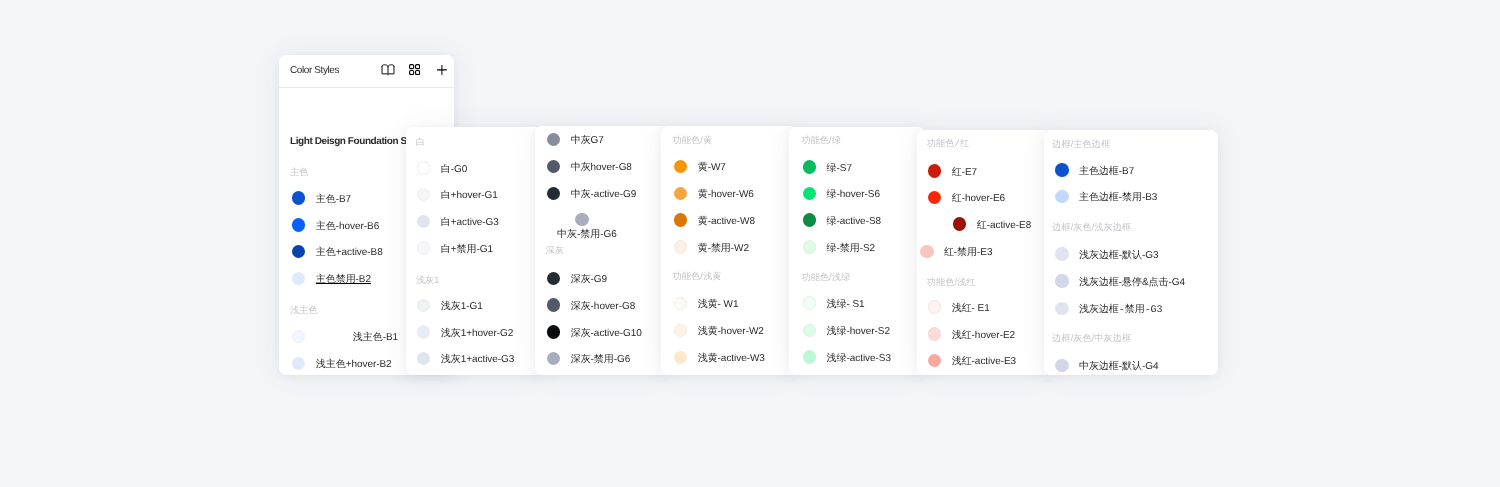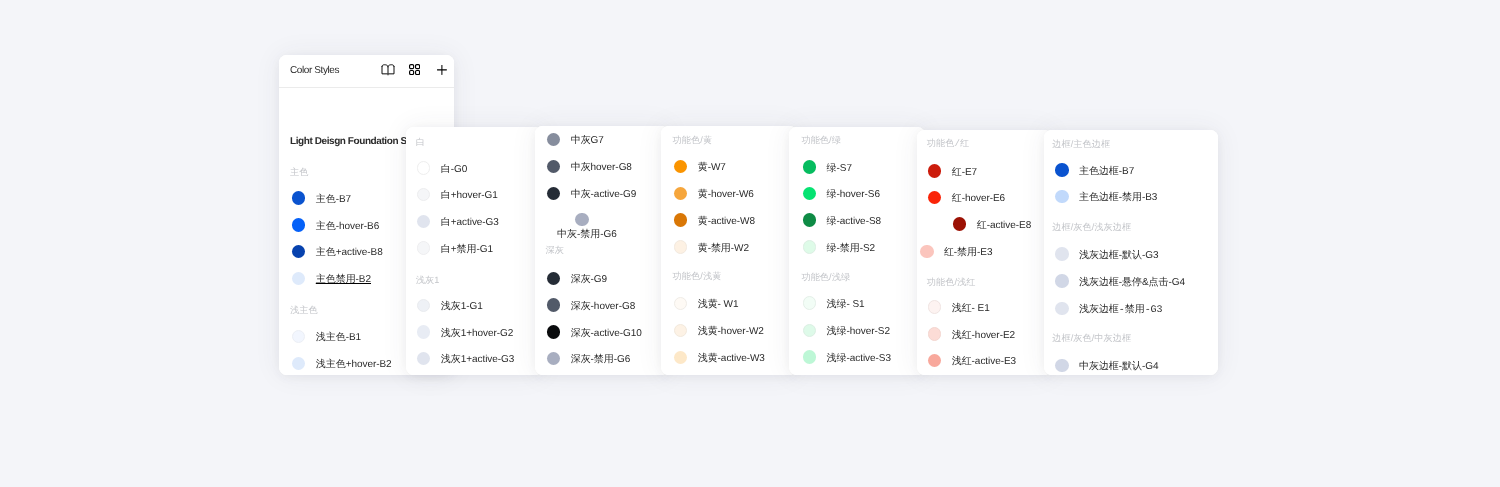--- a/index.html
+++ b/index.html
@@ -78,21 +78,21 @@
       </div>
     <div class="row" style="left:12.9px;top:189.10px;height:15px;">
         <span class="sw" style="background:#0742ae"></span>
         <span class="lbl">主色+active-B8</span>
       </div>
     <div class="row" style="left:12.9px;top:215.80px;height:15px;text-decoration:underline;">
         <span class="sw" style="background:#deeafb"></span>
         <span class="lbl">主色禁用-B2</span>
       </div>
     <div class="grp" style="left:11.0px;top:249.70px;line-height:10.4px;">浅主色</div>
-    <div class="row" style="left:12.9px;top:274.10px;height:15px;">
+    <div class="row" style="left:12.9px;top:274.10px;height:15px;gap:37px;">
         <span class="sw" style="background:#f2f6fe;border:1px solid #eceff5"></span>
         <span class="lbl">浅主色-B1</span>
       </div>
     <div class="row" style="left:12.9px;top:300.80px;height:15px;">
         <span class="sw" style="background:#deeafb"></span>
         <span class="lbl">浅主色+hover-B2</span>
       </div>
   </div>
   <div class="shadow" style="left:406px;top:127px;width:137px;height:247.5px;"></div>
   <div class="panel" style="left:406px;top:127px;width:137px;height:247.5px;">

